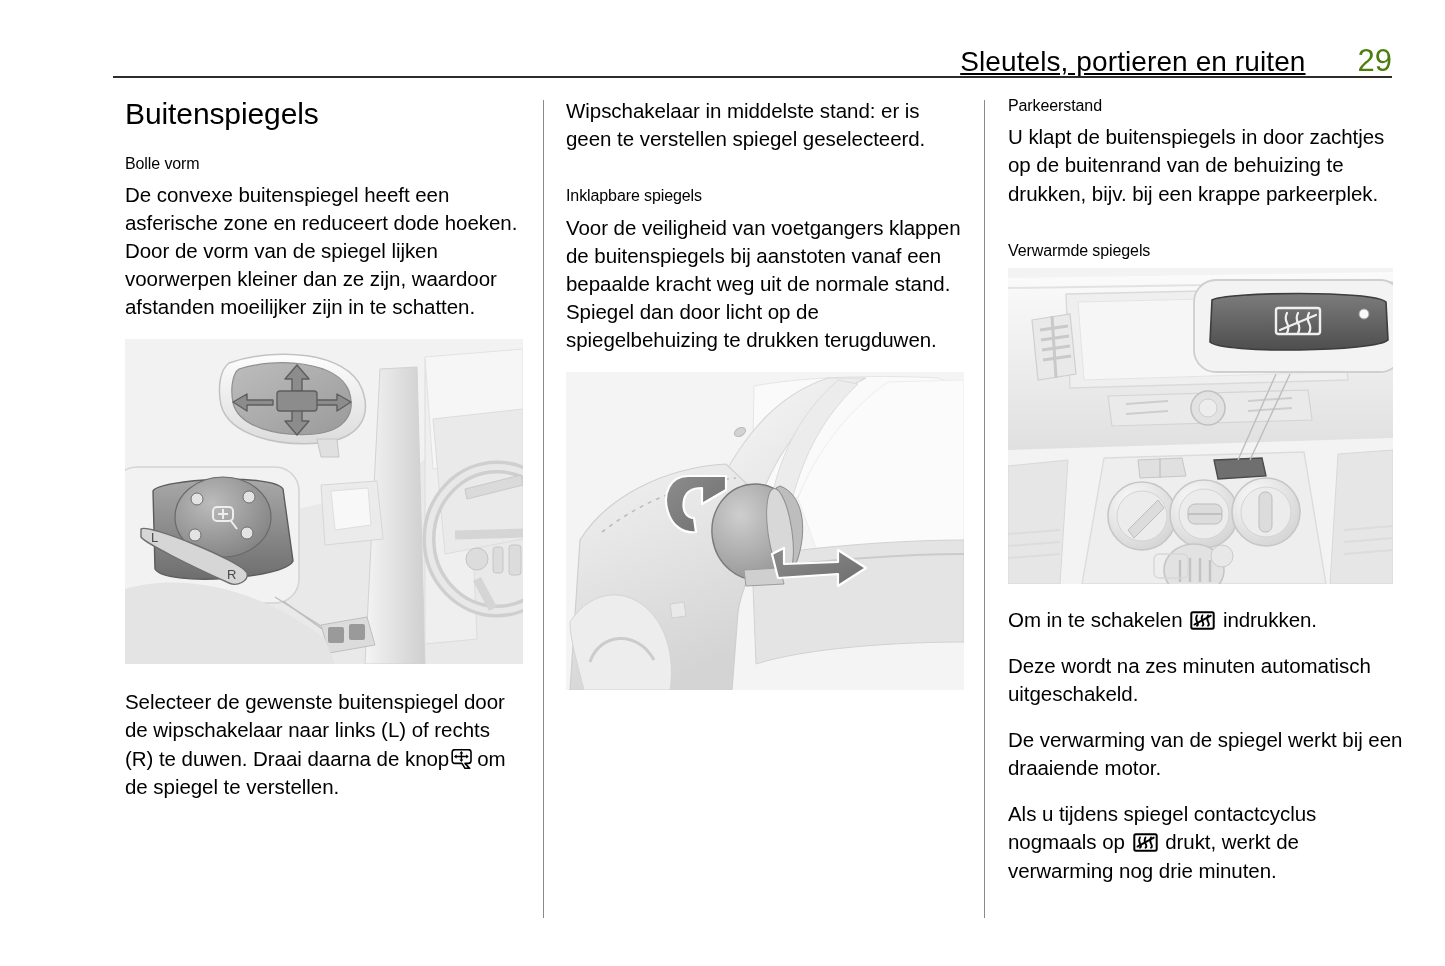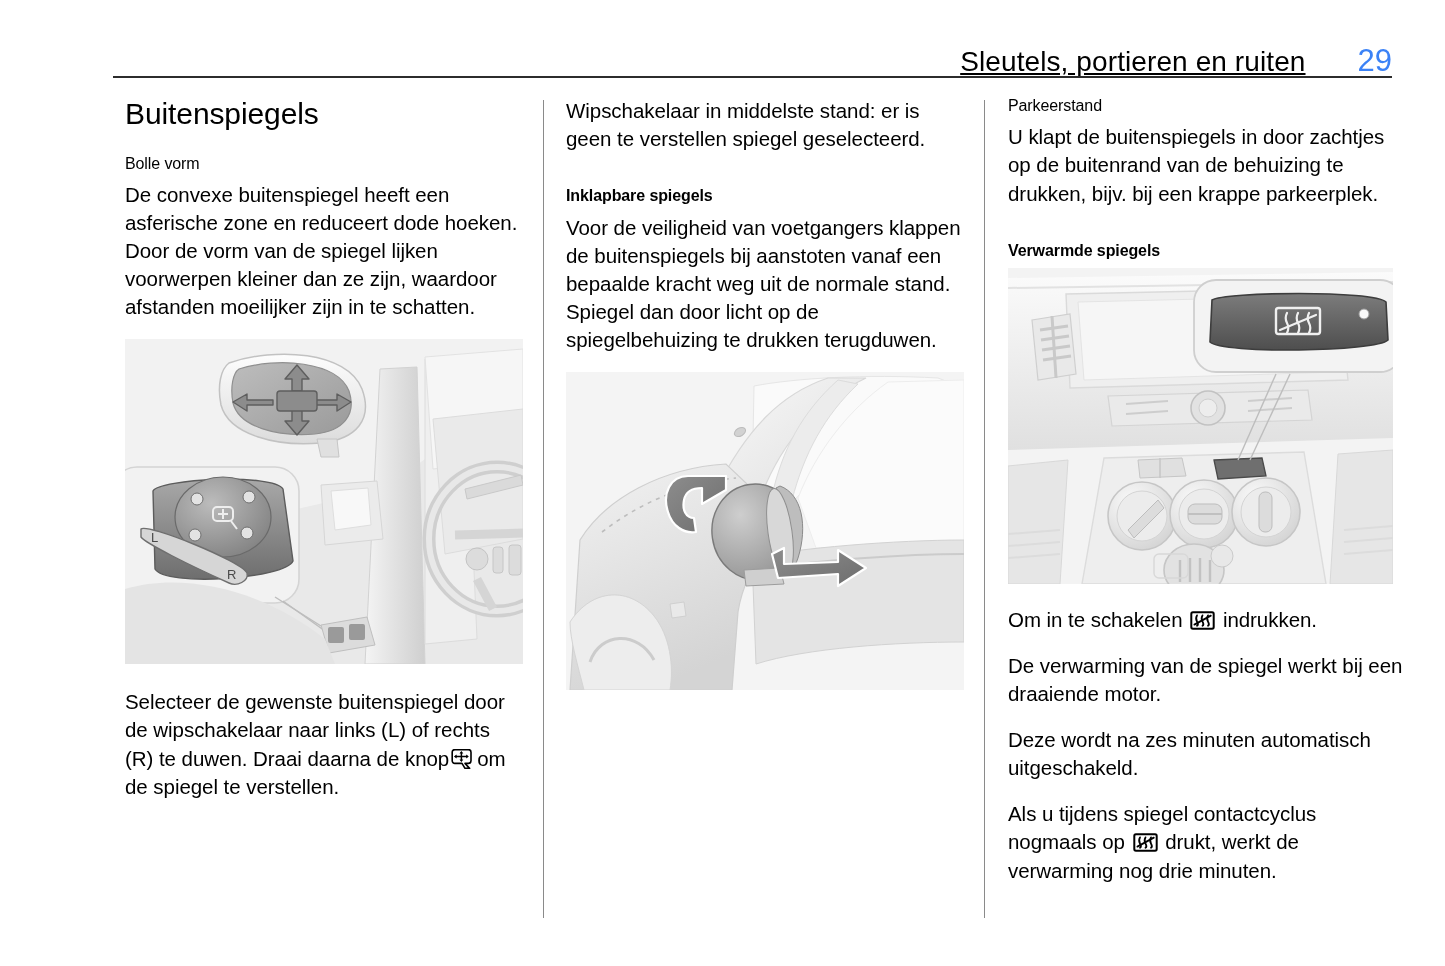--- a/index.html
+++ b/index.html
@@ -33,21 +33,21 @@
     letter-spacing: 0.1px;
     line-height: 1;
     color: #000;
     text-decoration: underline;
   }
   #page-header .page-number {
     font-size: 31px;
     font-weight: 400;
     line-height: 1;
     margin-left: 52px;
-    color: #3b82f6;
+    color: #4d7c0f;
   }
   #header-rule {
     position: absolute;
     left: 113px;
     top: 76px;
     width: 1279px;
     height: 2px;
     background: #2c2c2c;
   }
 
@@ -89,21 +89,20 @@
   }
   h2.sub-title {
     font-size: 16px;
     font-weight: 400;
     margin: 0 0 8px 0;
     line-height: 1.15;
     letter-spacing: -0.1px;
   }
   h2.sub-title.spaced {
     margin-top: 34px;
-    font-weight: bold;
   }
   p.body {
     font-size: 20.5px;
     line-height: 1.37;
     margin: 0 0 18px 0;
     letter-spacing: -0.05px;
   }
   p.body.tight { margin-bottom: 0; }
 
   
@@ -446,23 +445,23 @@
             <path d="M7 4.4 q-1.8 3.1 0 6.2 q1.8 3.1 0 4.2"></path>
             <path d="M12.5 4.4 q-1.8 3.1 0 6.2 q1.8 3.1 0 4.2"></path>
             <path d="M18 4.4 q-1.8 3.1 0 6.2 q1.8 3.1 0 4.2"></path>
             <path d="M4.4 13.6 L20.8 4.6"></path>
           </g>
         </svg>
       </span>
       <span>indrukken.</span>
     </p>
 
+    <p class="body">Deze wordt na zes minuten automatisch uitgeschakeld.</p>
+
     <p class="body">De verwarming van de spiegel werkt bij een draaiende motor.</p>
-
-    <p class="body">Deze wordt na zes minuten automatisch uitgeschakeld.</p>
 
     <p class="body tight">
       <span>Als u tijdens spiegel contactcyclus nogmaals op</span>
       <span class="inline-icon">
         <svg width="25" height="19" viewBox="0 0 25 19">
           <rect x="1.3" y="1.3" width="22.4" height="16.4" rx="1.6" fill="none" stroke="#000" stroke-width="2"></rect>
           <g stroke="#000" stroke-width="1.8" stroke-linecap="round" fill="none">
             <path d="M7 4.4 q-1.8 3.1 0 6.2 q1.8 3.1 0 4.2"></path>
             <path d="M12.5 4.4 q-1.8 3.1 0 6.2 q1.8 3.1 0 4.2"></path>
             <path d="M18 4.4 q-1.8 3.1 0 6.2 q1.8 3.1 0 4.2"></path>

